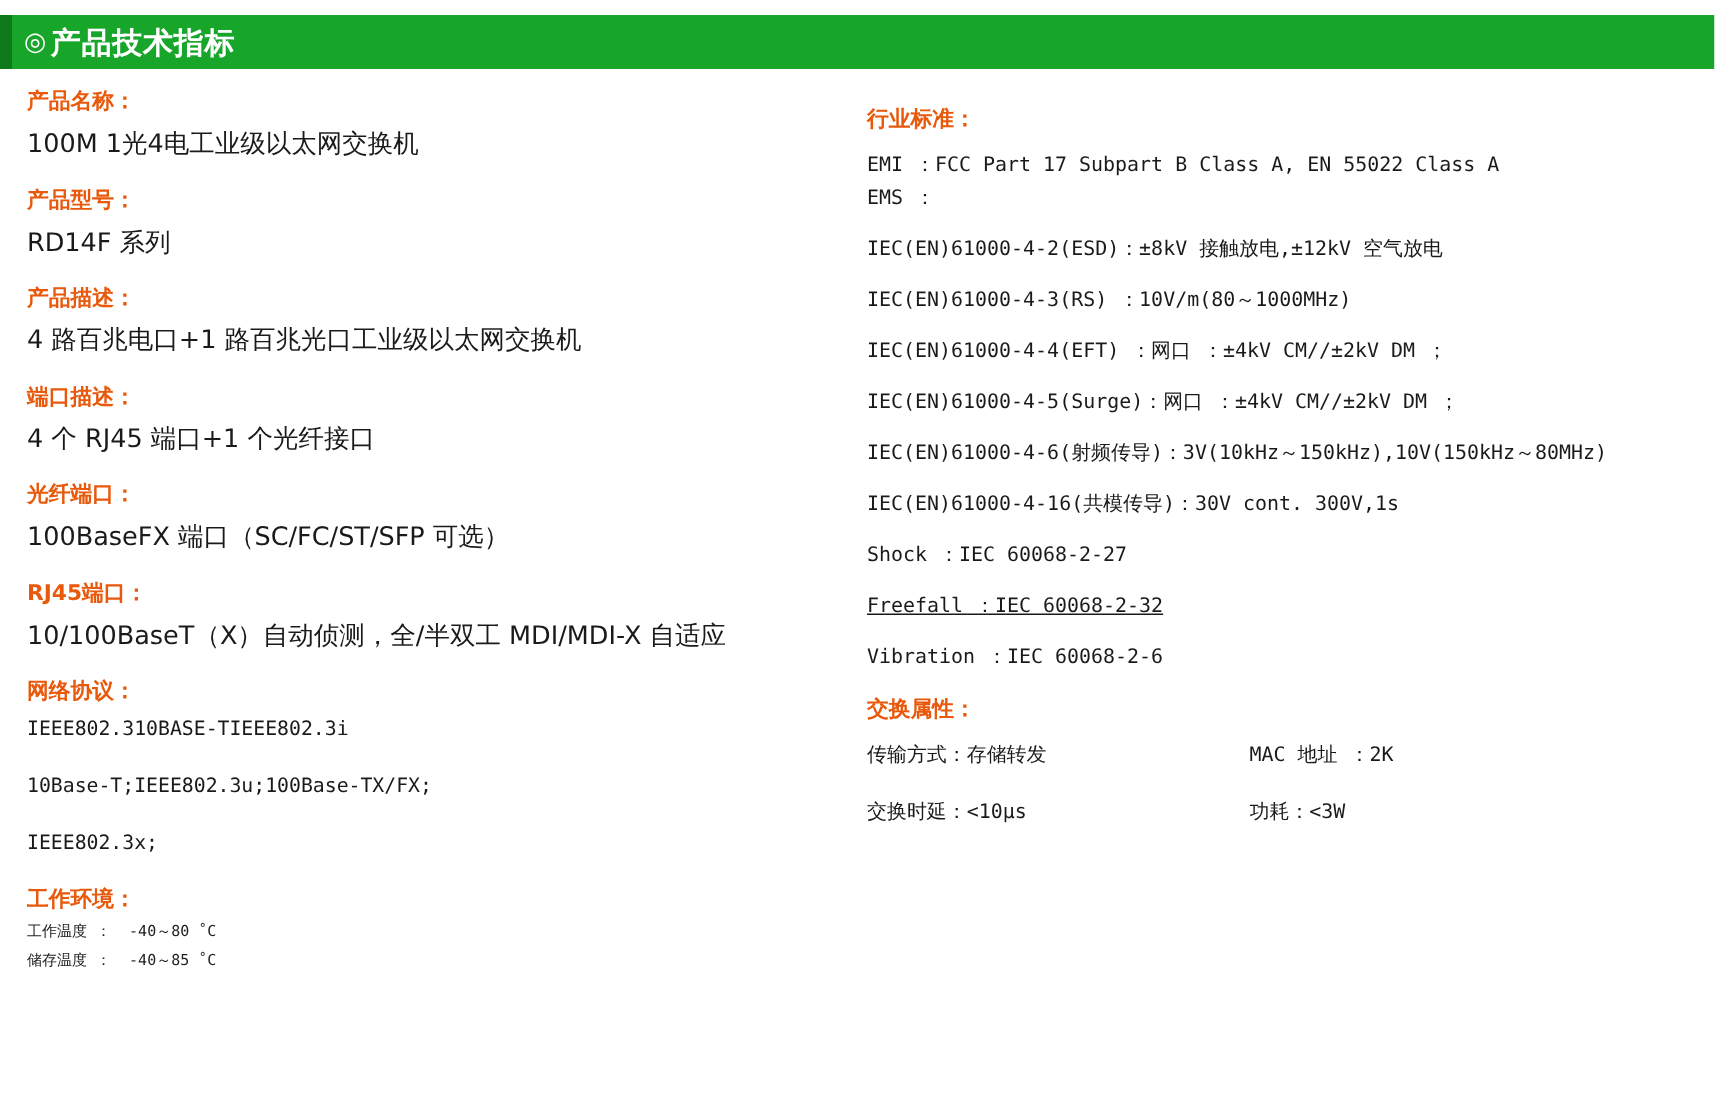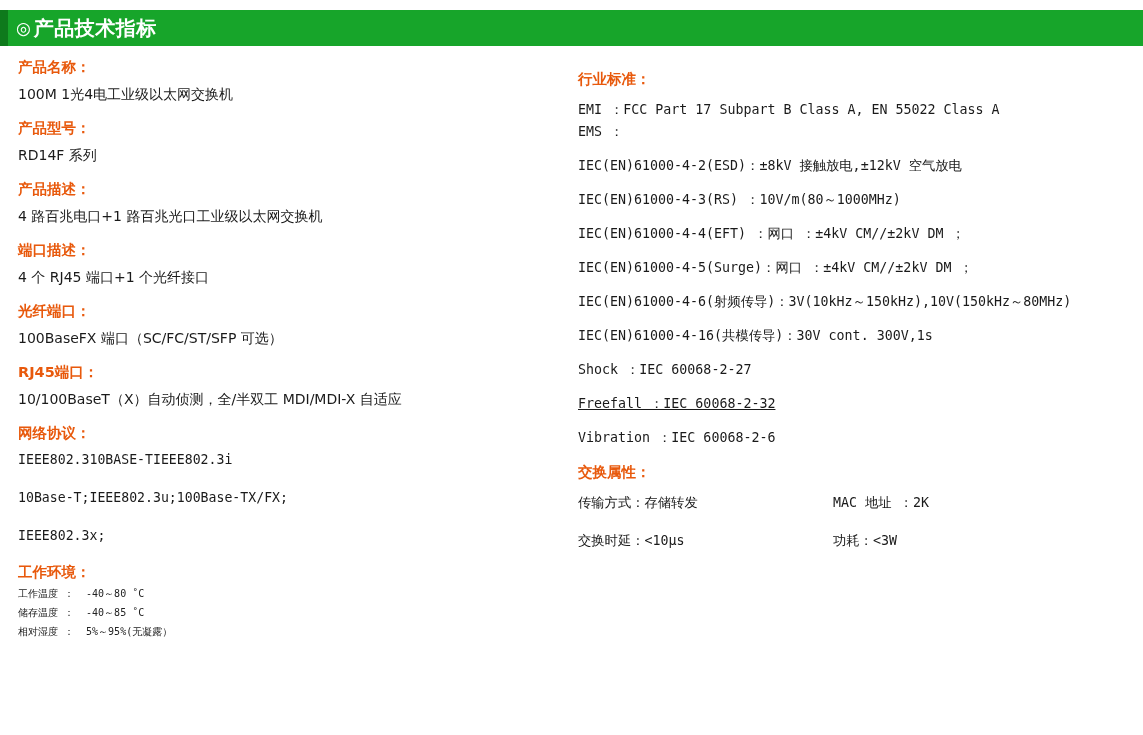--- a/index.html
+++ b/index.html
@@ -66,21 +66,21 @@
   }
   .sec-title {
     color: #e8590c;
     font-weight: bold;
     font-size: 14.5px;
     font-family: "DejaVu Sans", sans-serif;
     margin: 0 0 7px 0;
   }
   .sec-body {
     color: #1a1a1a;
-    font-size: 14px;
+    font-size: 17px;
     font-family: "DejaVu Sans", sans-serif;
     margin: 0 0 14px 0;
     line-height: 1.5;
   }
   .mono {
     font-family: "DejaVu Sans Mono", monospace;
     font-size: 13.2px;
     color: #1a1a1a;
   }
   .line-list { margin: 0 0 18px 0; line-height: 1.5; }
@@ -170,21 +170,20 @@
       <div class="sec-title">网络协议：</div>
       <div class="mono line-list">IEEE802.310BASE-TIEEE802.3i</div>
       <div class="mono line-list">10Base-T;IEEE802.3u;100Base-TX/FX;</div>
       <div class="mono line-list">IEEE802.3x;</div>
     </div>
 
     <div>
       <div class="sec-title env-title">工作环境：</div>
       <div class="env-line">工作温度 ：  -40～80 ˚C</div>
       <div class="env-line">储存温度 ：  -40～85 ˚C</div>
-      <div class="env-line">相对湿度 ：  5%～95%(无凝露）</div>
     </div>
 
   </div>
 
   <div class="col-right">
 
     <div>
       <div class="sec-title sec-title-right">行业标准：</div>
       <div class="std-line first">EMI ：FCC Part 17 Subpart B Class A, EN 55022 Class A</div>
       <div class="std-line ems">EMS ：</div>

